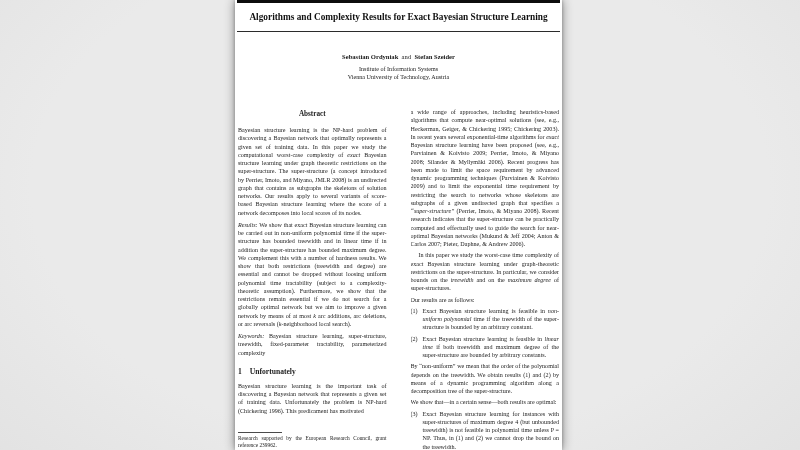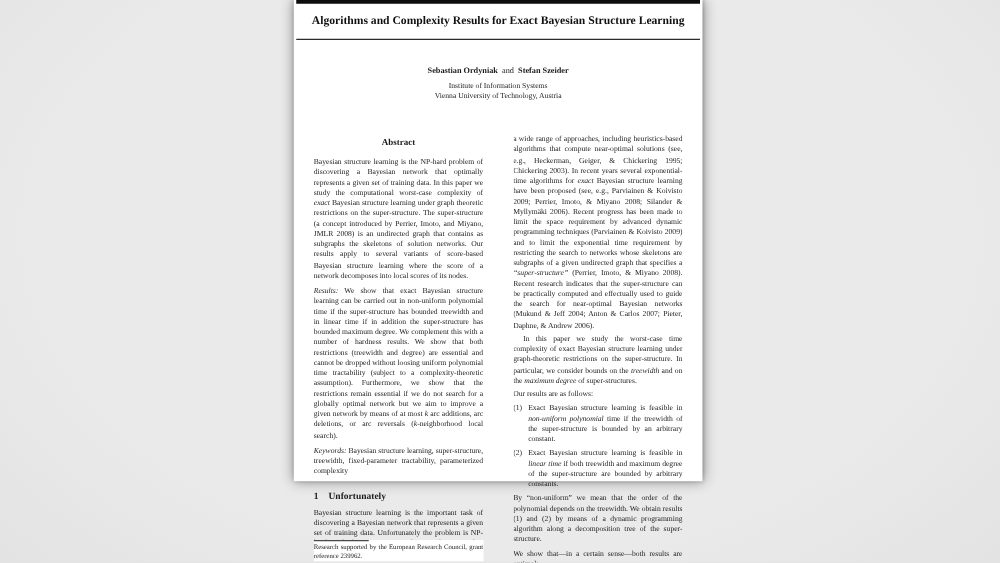--- a/index.html
+++ b/index.html
@@ -4,34 +4,34 @@
 <style>
   html, body { margin: 0; padding: 0; }
   body {
     width: 800px; height: 450px; overflow: hidden; position: relative;
     background: #e3e3e3;
     background-image: radial-gradient(ellipse 115% 140% at 50% 42%,
       #eaeaea 40%, #e2e2e2 62%, #d2d2d2 82%, #a9a9a9 97%, #8c8c8c 100%);
     font-family: "Liberation Serif", "DejaVu Serif", serif;
   }
   .page {
-    position: absolute; left: 235px; top: 0; width: 327px; height: 385px;
+    position: absolute; left: 235px; top: 0; width: 327px; height: 450px;
     background: #ffffff; color: #161616;
     box-shadow: 0 0 10px rgba(0,0,0,.45), 0 0 3px rgba(0,0,0,.25);
   }
   .topbar { height: 3px; background: #0d0d0d; margin: 0 2px; }
   .title {
     text-align: center; font-weight: bold; font-size: 9.3px; line-height: 12px;
     margin: 8px 6px 0; color: #111;
   }
   .title-rule { height: 1px; background: #2b2b2b; margin: 8px 2px 0; }
   .authors { text-align: center; font-size: 6.6px; line-height: 9px; margin-top: 20px; color: #1a1a1a; }
   .affil { text-align: center; font-size: 6.1px; line-height: 8px; color: #222; }
   .affil-first { margin-top: 4px; }
-  .columns { display: flex; gap: 24px; margin: 27px 16px 0; height: 342px; }
+  .columns { display: flex; gap: 24px; margin: 27px 3px 0; height: 342px; }
   .col {
     width: 157px; height: 100%; position: relative; overflow: hidden;
     font-size: 6.1px; line-height: 8.25px; text-align: justify; color: #1c1c1c;
   }
   .col p { margin: 0; }
   .abstract-heading { text-align: center; font-weight: bold; font-size: 7.2px; line-height: 9px; margin-top: 2px; }
   .abstract-body { margin-top: 7px !important; }
   .mt { margin-top: 4px !important; }
   .mt3 { margin-top: 3px !important; }
   .sec-heading { font-size: 7.6px; font-weight: bold; margin-top: 10px; line-height: 9px; text-align: left; }

